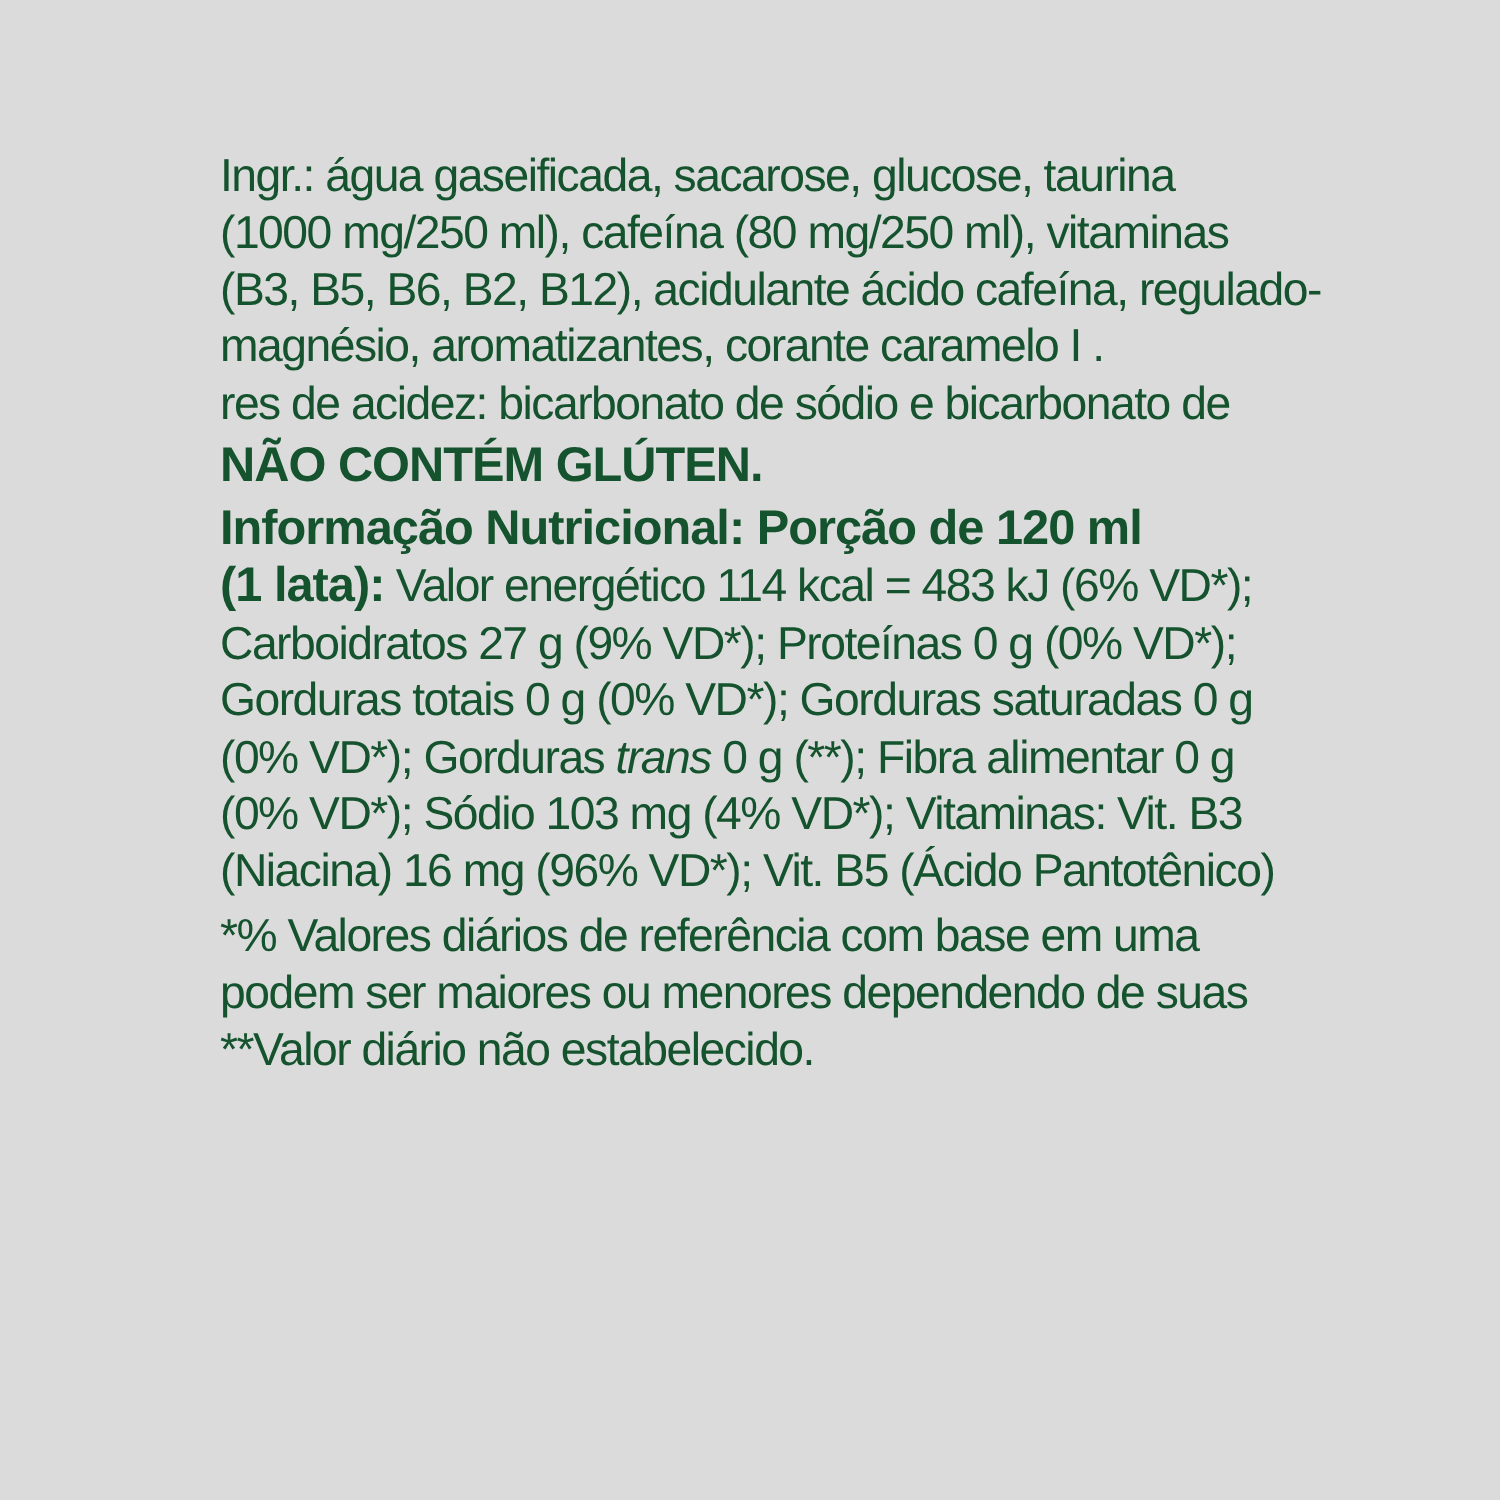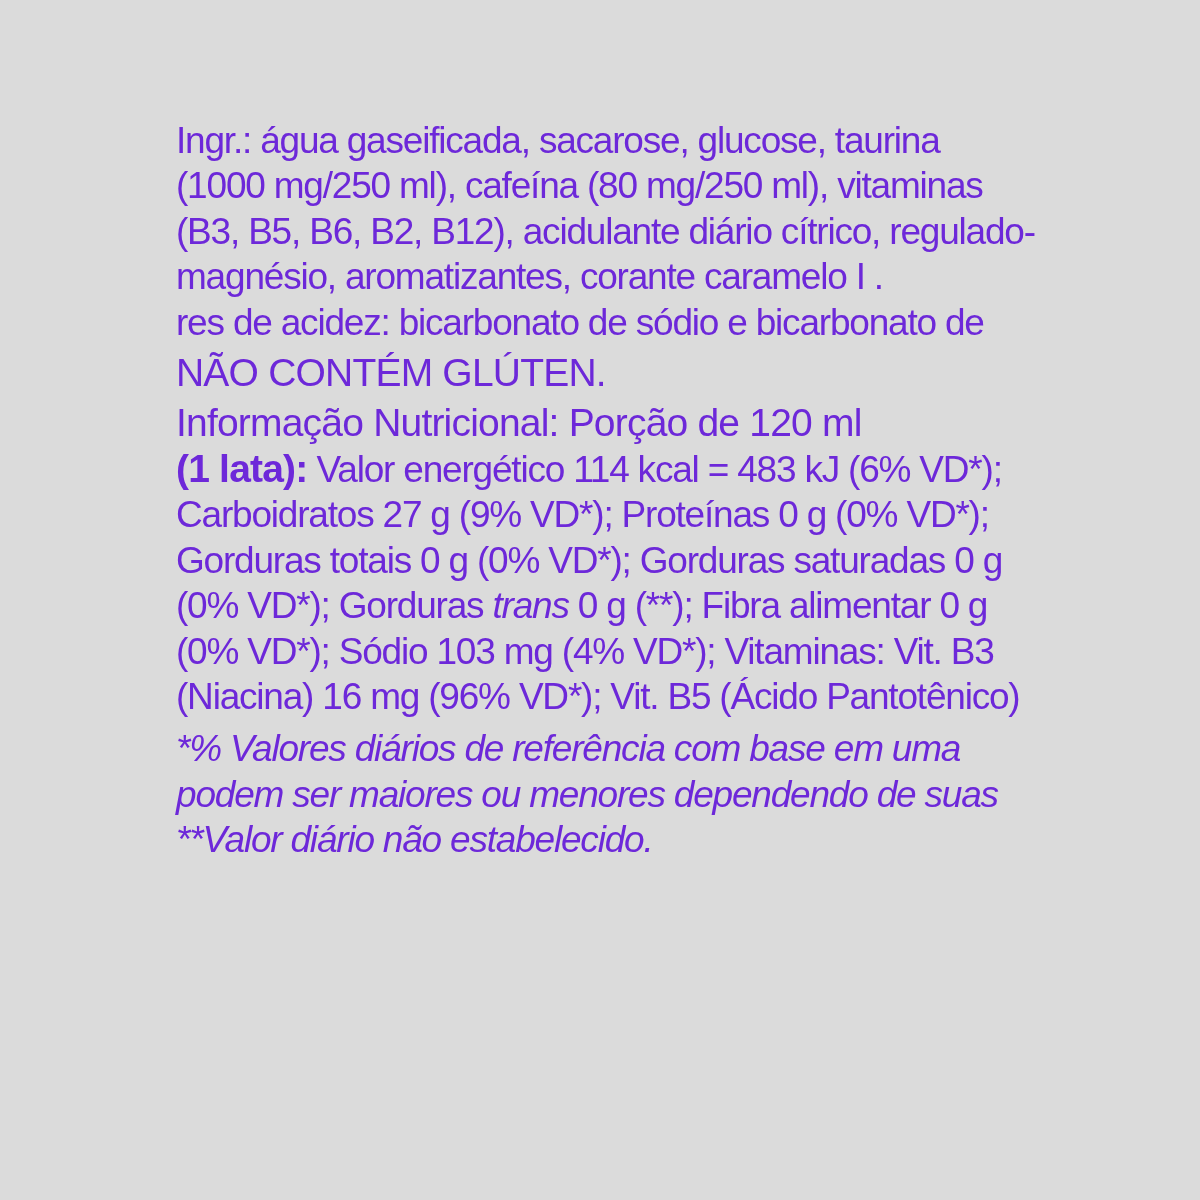--- a/index.html
+++ b/index.html
@@ -7,21 +7,21 @@
     padding: 0;
     width: 1200px;
     height: 1200px;
     background: #dbdbdb;
   }
   .label {
     position: relative;
     width: 1200px;
     height: 860px;
     background: #dbdbdb;
-    color: #6d28d9;
+    color: #14532d;
     font-family: "Liberation Sans", "DejaVu Sans", sans-serif;
     overflow: hidden;
   }
   .text-block {
     position: absolute;
     left: 176px;
     top: 118px;
     width: 900px;
   }
   .para { margin: 0; padding: 0; }
@@ -34,36 +34,36 @@
     font-weight: 400;
   }
   .line .bold-lead { font-weight: 700; }
   .line .italic { font-style: italic; }
   .heading-line {
     display: block;
     white-space: nowrap;
     font-size: 39px;
     line-height: 46px;
     letter-spacing: -0.8px;
-    font-weight: 400;
+    font-weight: 700;
   }
   .gluten { margin-top: 5px; }
   .nutrition-heading { margin-top: 4px; }
-  .footnotes { margin-top: 7px; font-style: italic; }
+  .footnotes { margin-top: 7px; }
 </style>
 </head>
 <body>
 
 <div class="label">
   <div class="text-block">
 
     <div class="para">
       <span class="line">Ingr.: água gaseificada, sacarose, glucose, taurina</span>
       <span class="line">(1000 mg/250 ml), cafeína (80 mg/250 ml), vitaminas</span>
-      <span class="line">(B3, B5, B6, B2, B12), acidulante diário cítrico, regulado-</span>
+      <span class="line">(B3, B5, B6, B2, B12), acidulante ácido cafeína, regulado-</span>
       <span class="line">magnésio, aromatizantes, corante caramelo I .</span>
       <span class="line">res de acidez: bicarbonato de sódio e bicarbonato de</span>
     </div>
 
     <div class="para gluten">
       <span class="heading-line">NÃO CONTÉM GLÚTEN.</span>
     </div>
 
     <div class="para nutrition-heading">
       <span class="heading-line">Informação Nutricional: Porção de 120 ml</span>

